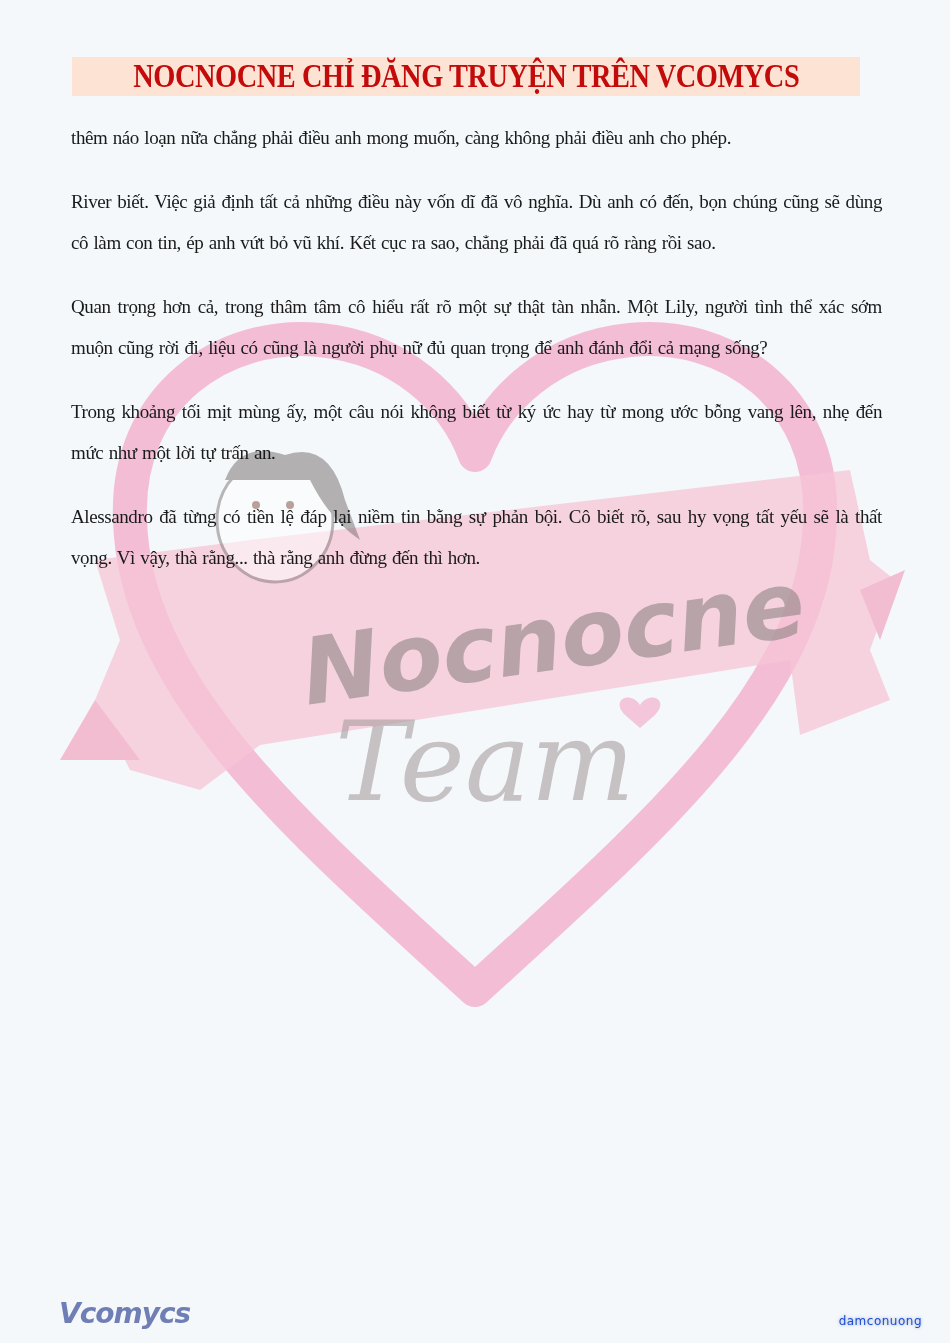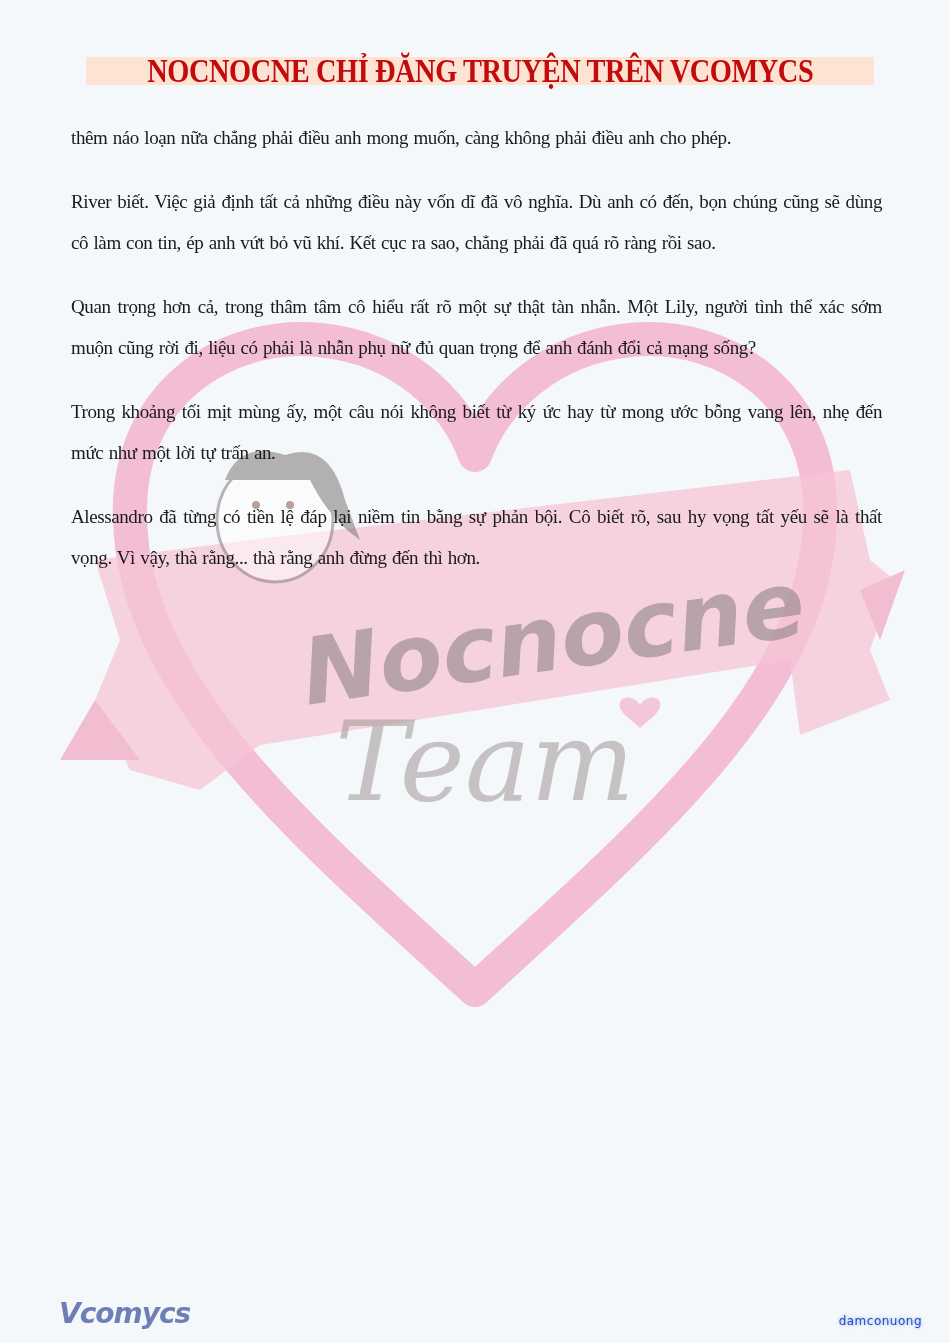--- a/index.html
+++ b/index.html
@@ -18,24 +18,24 @@
       position: absolute;
       left: 0;
       top: 0;
       width: 950px;
       height: 1343px;
       pointer-events: none;
       z-index: 0;
     }
     .header-banner {
       position: absolute;
-      left: 86px;
+      left: 72px;
       top: 57px;
       width: 788px;
-      height: 28px;
+      height: 39px;
       background: #fce3d3;
       z-index: 1;
       display: flex;
       align-items: center;
       justify-content: center;
     }
     .header-title {
       font-family: "Liberation Serif", "DejaVu Serif", serif;
       font-weight: bold;
       font-size: 33px;
@@ -117,19 +117,19 @@
   </g>
 </svg>
 
 <div class="header-banner">
   <span class="header-title">NOCNOCNE CHỈ ĐĂNG TRUYỆN TRÊN VCOMYCS</span>
 </div>
 
 <div class="content">
   <p class="para">thêm náo loạn nữa chẳng phải điều anh mong muốn, càng không phải điều anh cho phép.</p>
   <p class="para">River biết. Việc giả định tất cả những điều này vốn dĩ đã vô nghĩa. Dù anh có đến, bọn chúng cũng sẽ dùng cô làm con tin, ép anh vứt bỏ vũ khí. Kết cục ra sao, chẳng phải đã quá rõ ràng rồi sao.</p>
-  <p class="para">Quan trọng hơn cả, trong thâm tâm cô hiểu rất rõ một sự thật tàn nhẫn. Một Lily, người tình thể xác sớm muộn cũng rời đi, liệu có phải là nhẫn phụ nữ đủ quan trọng để anh đánh đổi cả mạng sống?</p>
+  <p class="para">Quan trọng hơn cả, trong thâm tâm cô hiểu rất rõ một sự thật tàn nhẫn. Một Lily, người tình thể xác sớm muộn cũng rời đi, liệu có cũng là người phụ nữ đủ quan trọng để anh đánh đổi cả mạng sống?</p>
   <p class="para">Trong khoảng tối mịt mùng ấy, một câu nói không biết từ ký ức hay từ mong ước bỗng vang lên, nhẹ đến mức như một lời tự trấn an.</p>
   <p class="para">Alessandro đã từng có tiền lệ đáp lại niềm tin bằng sự phản bội. Cô biết rõ, sau hy vọng tất yếu sẽ là thất vọng. Vì vậy, thà rằng... thà rằng anh đừng đến thì hơn.</p>
 </div>
 
 <div class="footer-logo">Vcomycs</div>
 <div class="footer-credit">damconuong</div>
 
 </body></html>

